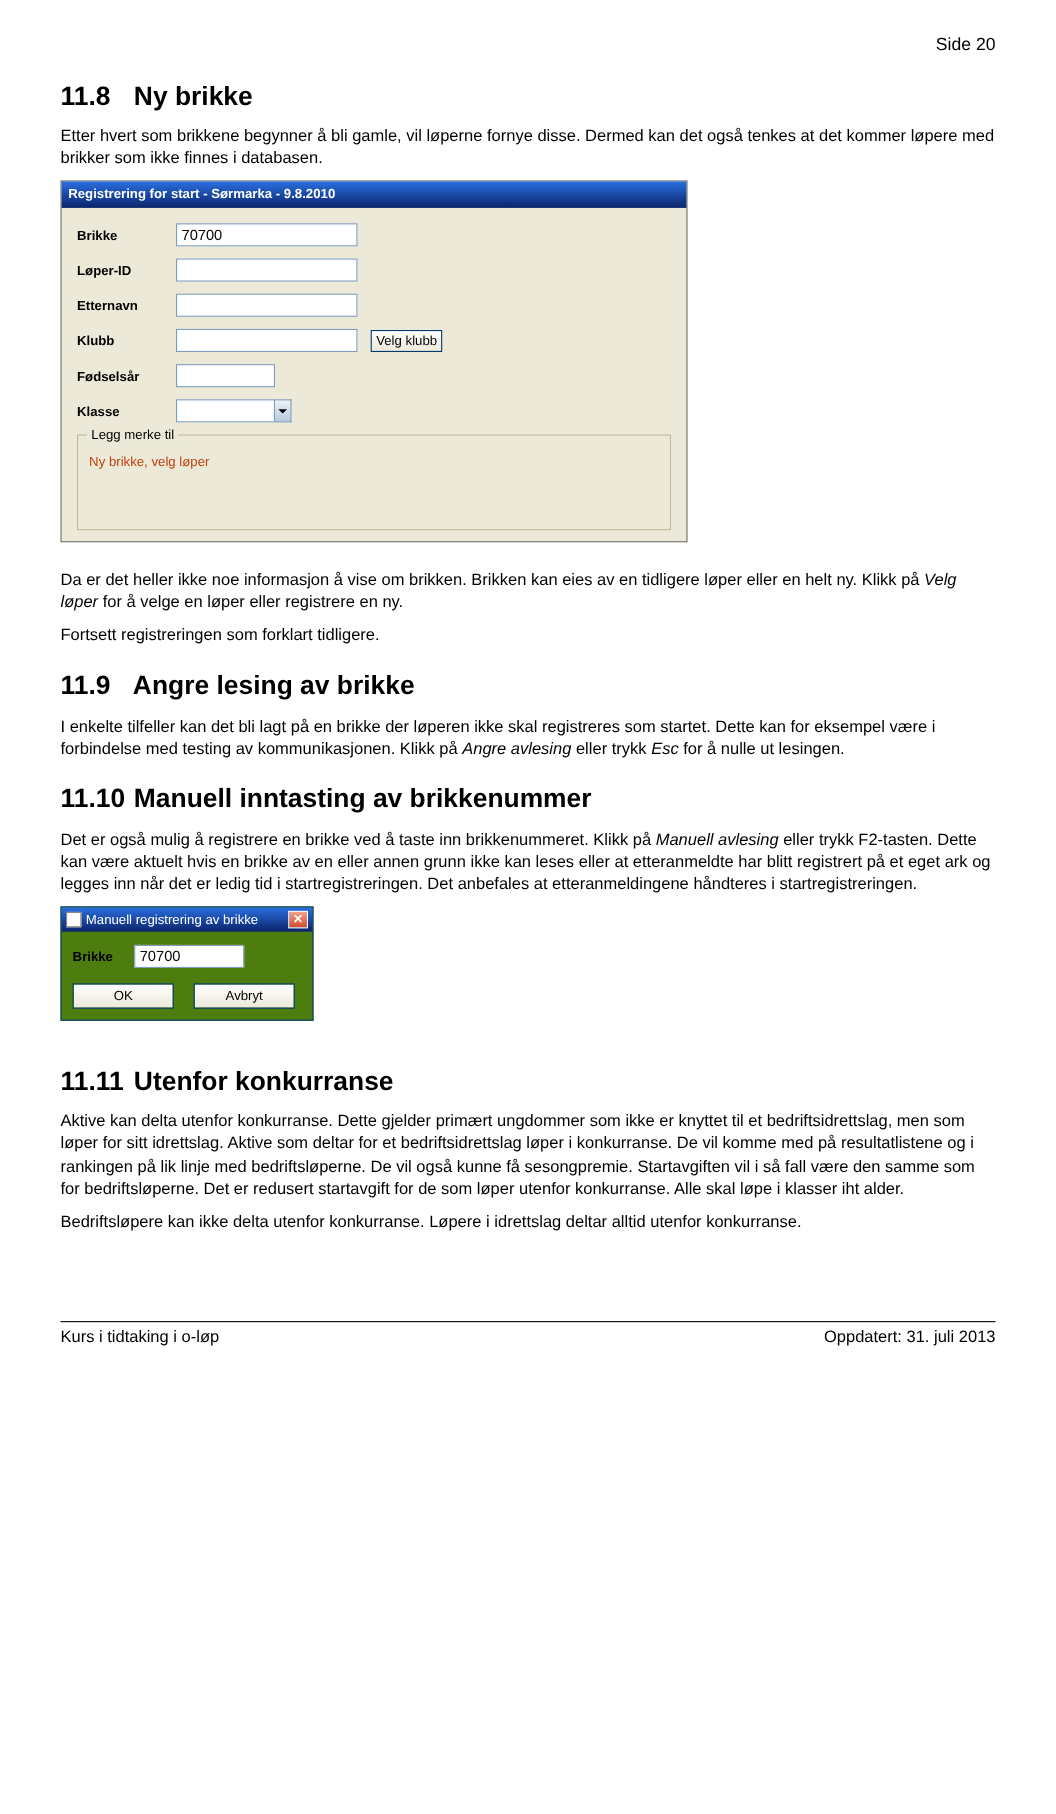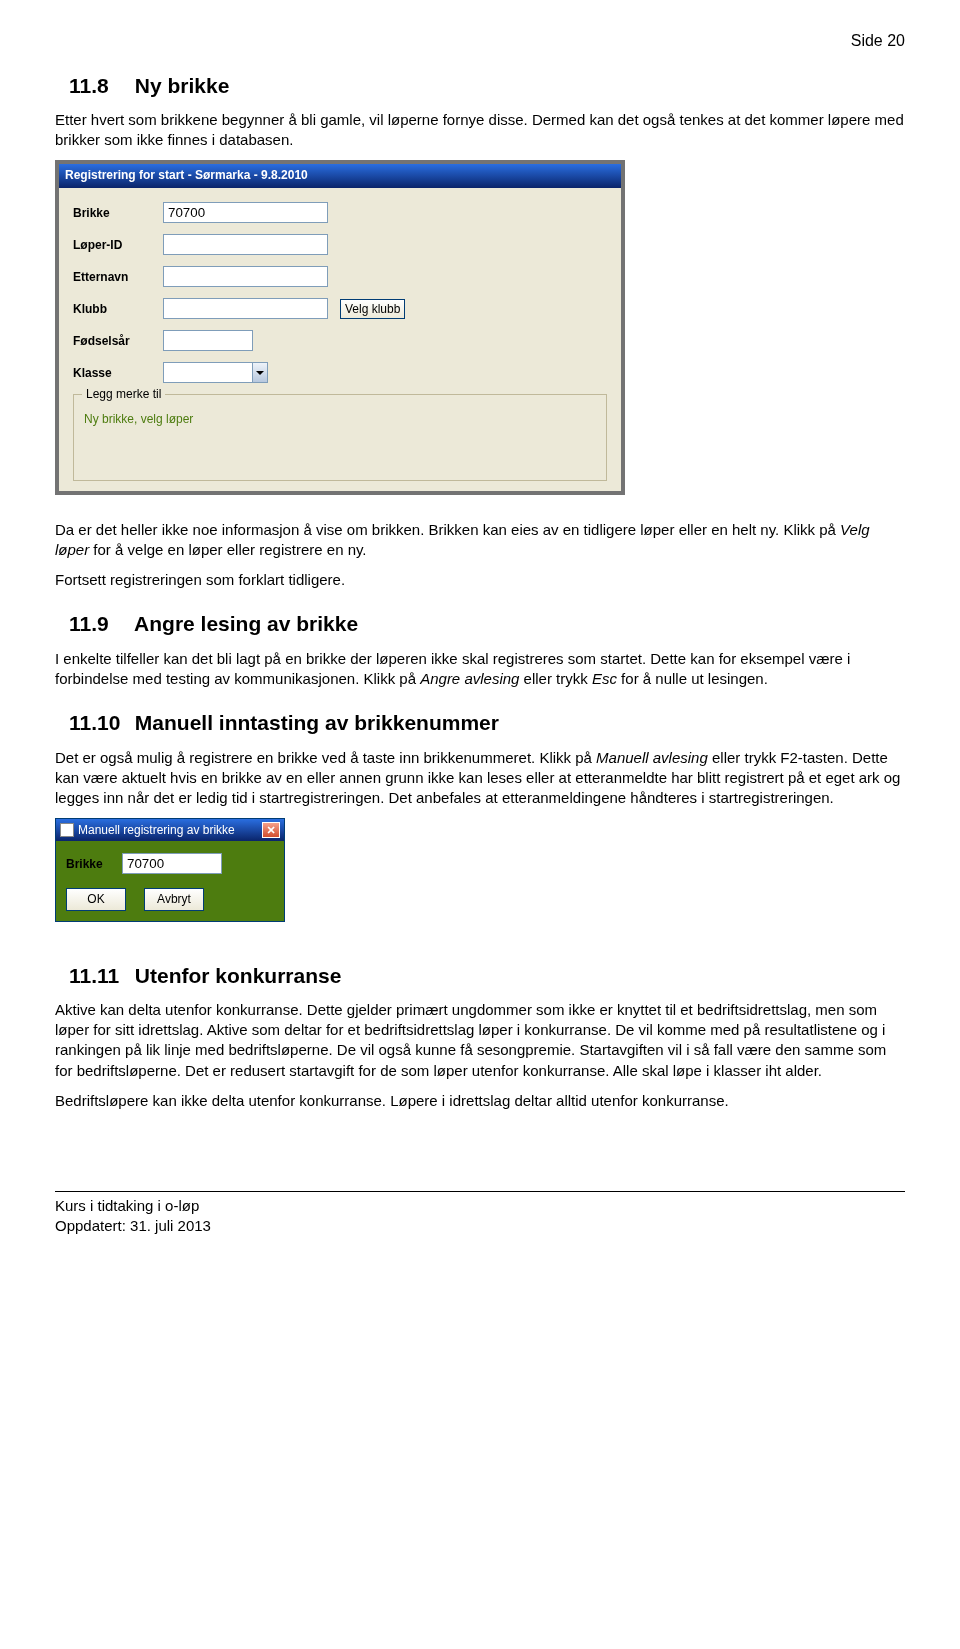--- a/index.html
+++ b/index.html
@@ -12,33 +12,33 @@
   padding: 30px 55px 20px 55px;
   font-size: 15px;
   line-height: 1.35;
 }
 .page-number {
   text-align: right;
   font-size: 16px;
   margin-bottom: 20px;
 }
 h2.section {
-  font-size: 21px;
-  font-weight: bold;
-  margin: 20px 0 10px 14px;
+  font-size: 24px;
+  font-weight: bold;
+  margin: 20px 0 10px 0;
 }
 h2.section .num { display: inline-block; min-width: 60px; }
 p.body { margin: 10px 0; }
 em.ital { font-style: italic; }
 
 
 .reg-window {
   width: 570px;
   background: #ece9d8;
-  border: 4px solid #737373;
+  border: 1px solid #737373;
   margin: 8px 0 25px 0;
   font-family: Tahoma, Arial, sans-serif;
   font-size: 12px;
 }
 .titlebar {
   height: 24px;
   background: linear-gradient(#2a6ee0,#0a246a);
   color: #fff;
   font-weight: bold;
   padding: 3px 6px;
@@ -91,21 +91,21 @@
 }
 .fieldset-legend {
   position: absolute;
   top: -9px;
   left: 8px;
   background: #ece9d8;
   padding: 0 4px;
   font-weight: normal;
 }
 .fieldset-note {
-  color: #4d7c0f;
+  color: #c2410c;
 }
 
 
 .small-dialog {
   width: 230px;
   background: #4d7c0f;
   border: 1px solid #003c74;
   margin: 8px 0 40px 0;
   font-family: Tahoma, Arial, sans-serif;
   font-size: 12px;
@@ -144,35 +144,34 @@
   background: #fff;
   height: 21px;
   width: 100px;
   padding: 1px 4px;
 }
 .dlg-btns { display: flex; gap: 18px; }
 .dlg-btn {
   background: linear-gradient(#fff,#ece9d8);
   border: 1px solid #003c74;
   padding: 2px 0;
-  width: 60px;
+  width: 92px;
   text-align: center;
 }
 
 .footer-line {
   border: none;
   border-top: 1px solid #000;
   margin-top: 80px;
 }
 .footer {
   display: flex;
   justify-content: space-between;
   font-size: 15px;
   margin-top: 4px;
-  flex-direction: column;
 }
 </style>
 </head>
 <body>
 
 <div class="page-number">Side 20</div>
 
 <h2 class="section">
   <span class="num">11.8</span>
   <span>Ny brikke</span>

